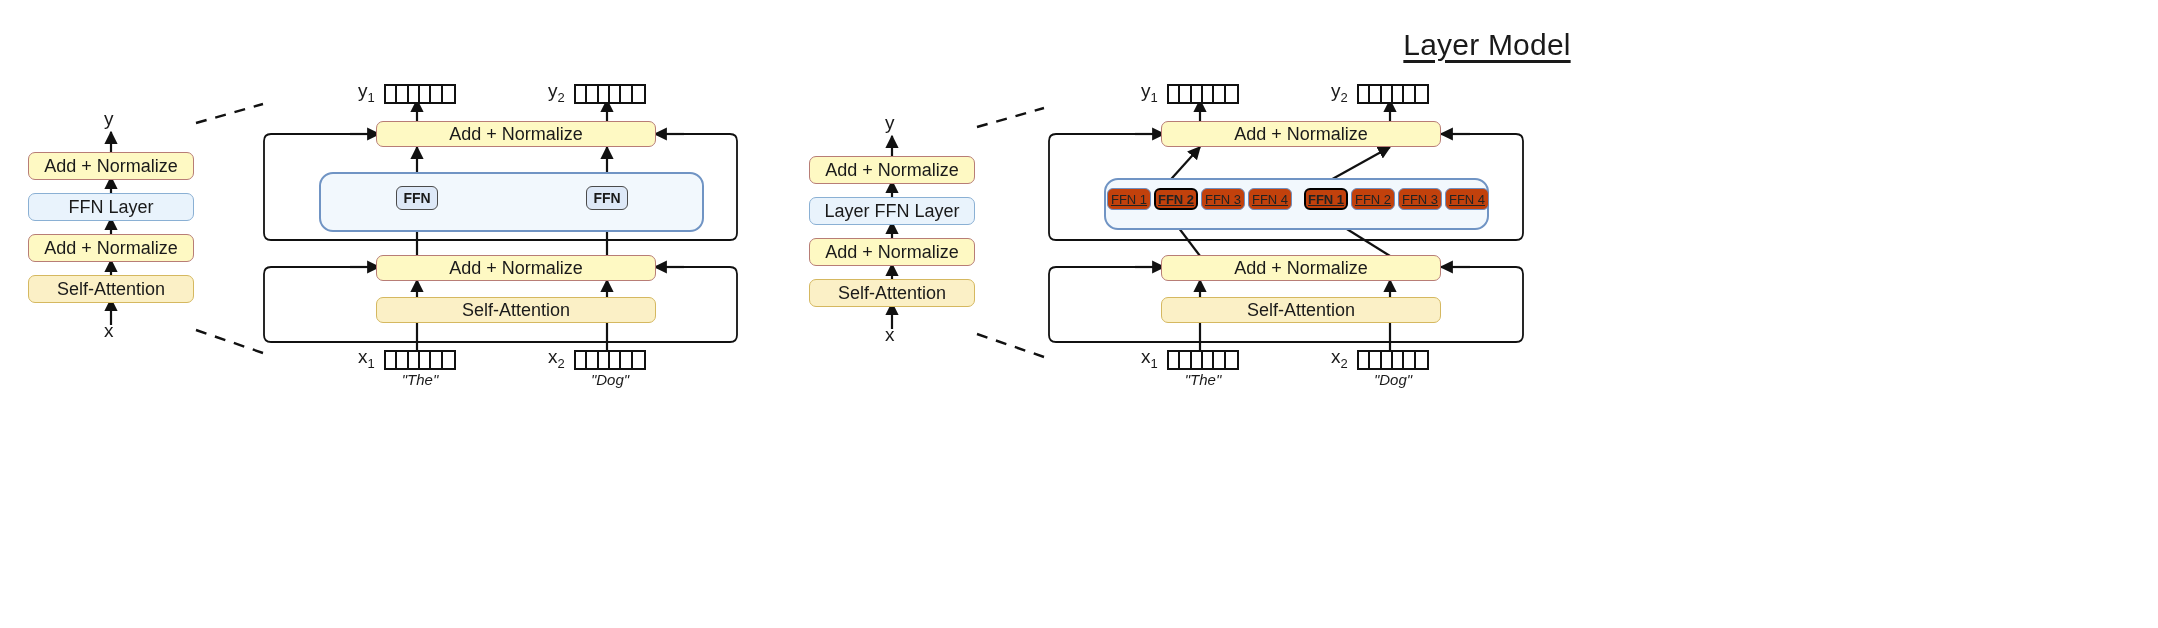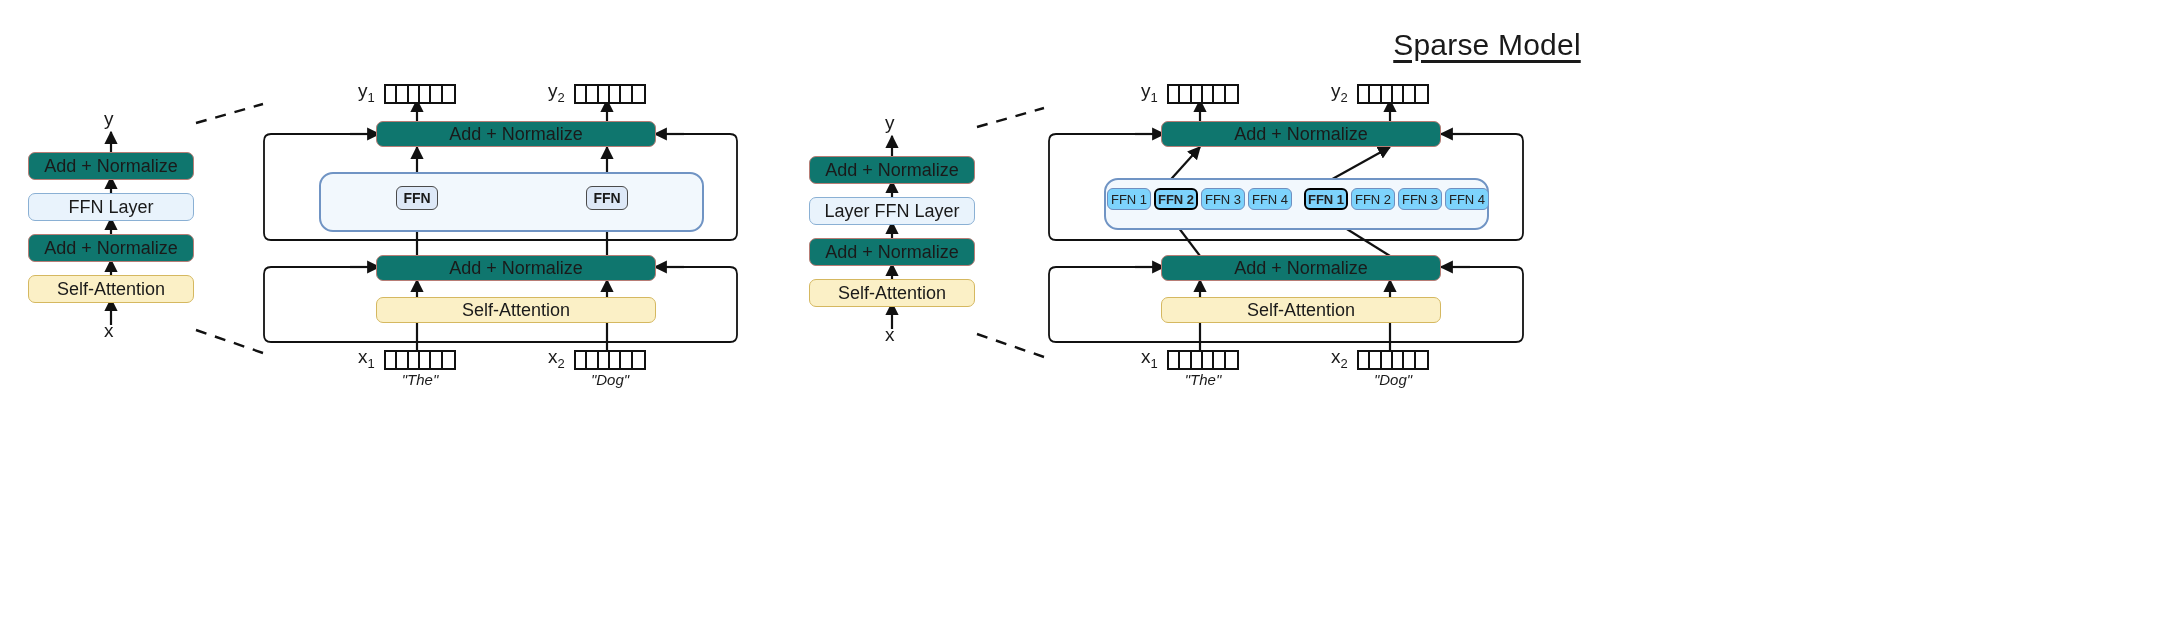--- a/index.html
+++ b/index.html
@@ -36,44 +36,45 @@
     box-sizing: border-box;
     display: flex;
     align-items: center;
     justify-content: center;
     border-radius: 7px;
     font-size: 18px;
     color: #1a1a1a;
     white-space: nowrap;
   }
   .box.addnorm {
-    background: #0f766e;
+    background: #fef9c3;
     border: 1.6px solid #b87d76;
   }
   .box.attn {
     background: #fbf0c6;
     border: 1.6px solid #d5b860;
   }
   .box.ffnlayer {
     background: #e9f3fc;
     border: 1.6px solid #8ab0d4;
   }
   .box.ffnsmall {
     background: #dde8f7;
     border: 1.6px solid #4a4a4a;
     border-radius: 6px;
     font-size: 14px;
     font-weight: 600;
   }
   .box.expert {
-    background: #7dd3fc;
+    background: #c2410c;
     border: 1.5px solid #6f8fc0;
     border-radius: 6px;
     font-size: 13px;
     color: #222;
+    text-decoration: underline;
   }
   .box.expert.selected {
     border: 2.4px solid #000000;
     font-weight: 700;
   }
   .ffn-region {
     position: absolute;
     box-sizing: border-box;
     border: 2.2px solid #7094c4;
     border-radius: 14px;
@@ -299,21 +300,21 @@
   <div class="token-vec" style="left:574px; top:350px; width:72px;">
     <div class="cell" style="width:12px"></div>
       <div class="cell" style="width:12px"></div>
       <div class="cell" style="width:12px"></div>
     <div class="cell" style="width:12px"></div>
       <div class="cell" style="width:12px"></div>
       <div class="cell" style="width:12px"></div>
   </div>
   <div class="token-label" style="left:610px; top:371px;">"Dog"</div>
 
-  <div class="panel-title" style="left:1487px; top:28px;">Sparse Model</div>
+  <div class="panel-title" style="left:1487px; top:28px;">Layer Model</div>
 
   <div class="lbl" style="left:885px; top:112px;">y</div>
 
   <div class="box addnorm" style="left:809px; top:156px; width:166px; height:28px;">Add + Normalize</div>
 
   <div class="box ffnlayer" style="left:809px; top:197px; width:166px; height:28px;">Layer FFN Layer</div>
 
   <div class="box addnorm" style="left:809px; top:238px; width:166px; height:28px;">Add + Normalize</div>
 
   <div class="box attn" style="left:809px; top:279px; width:166px; height:28px;">Self-Attention</div>

